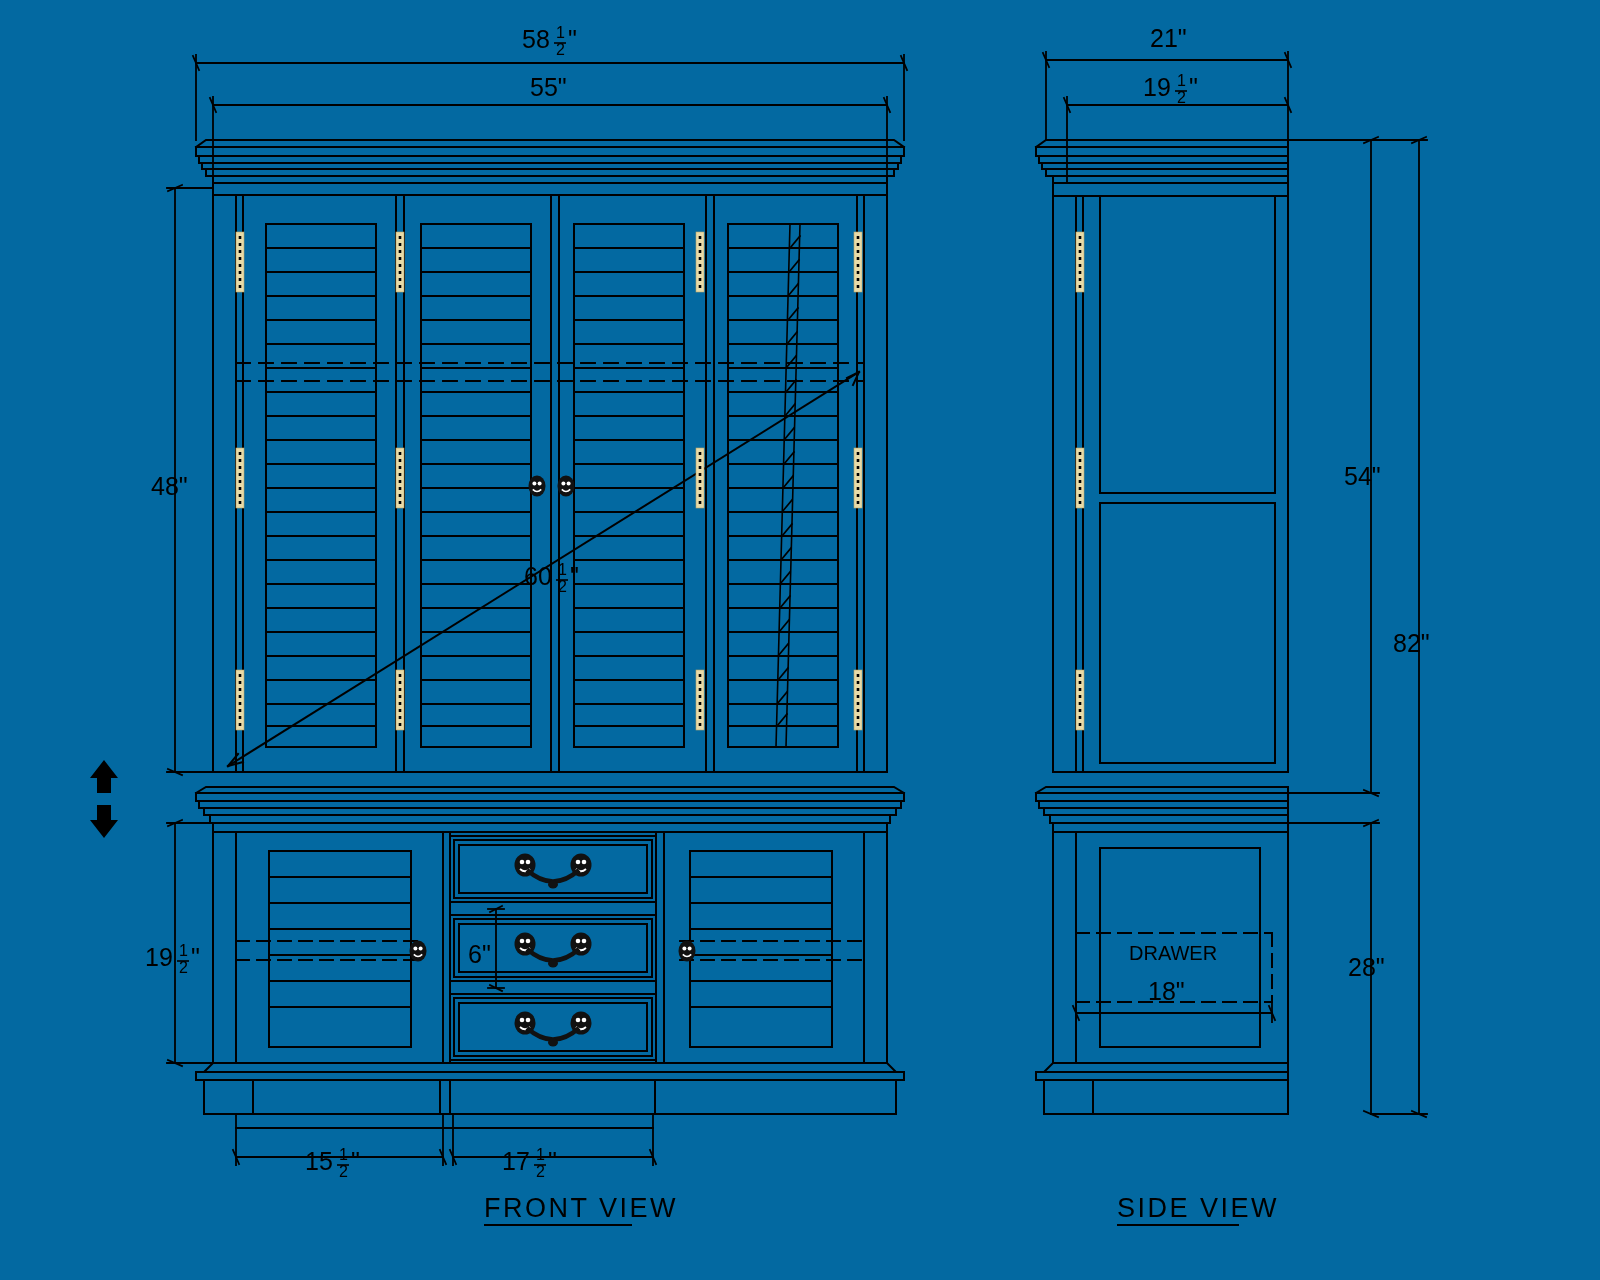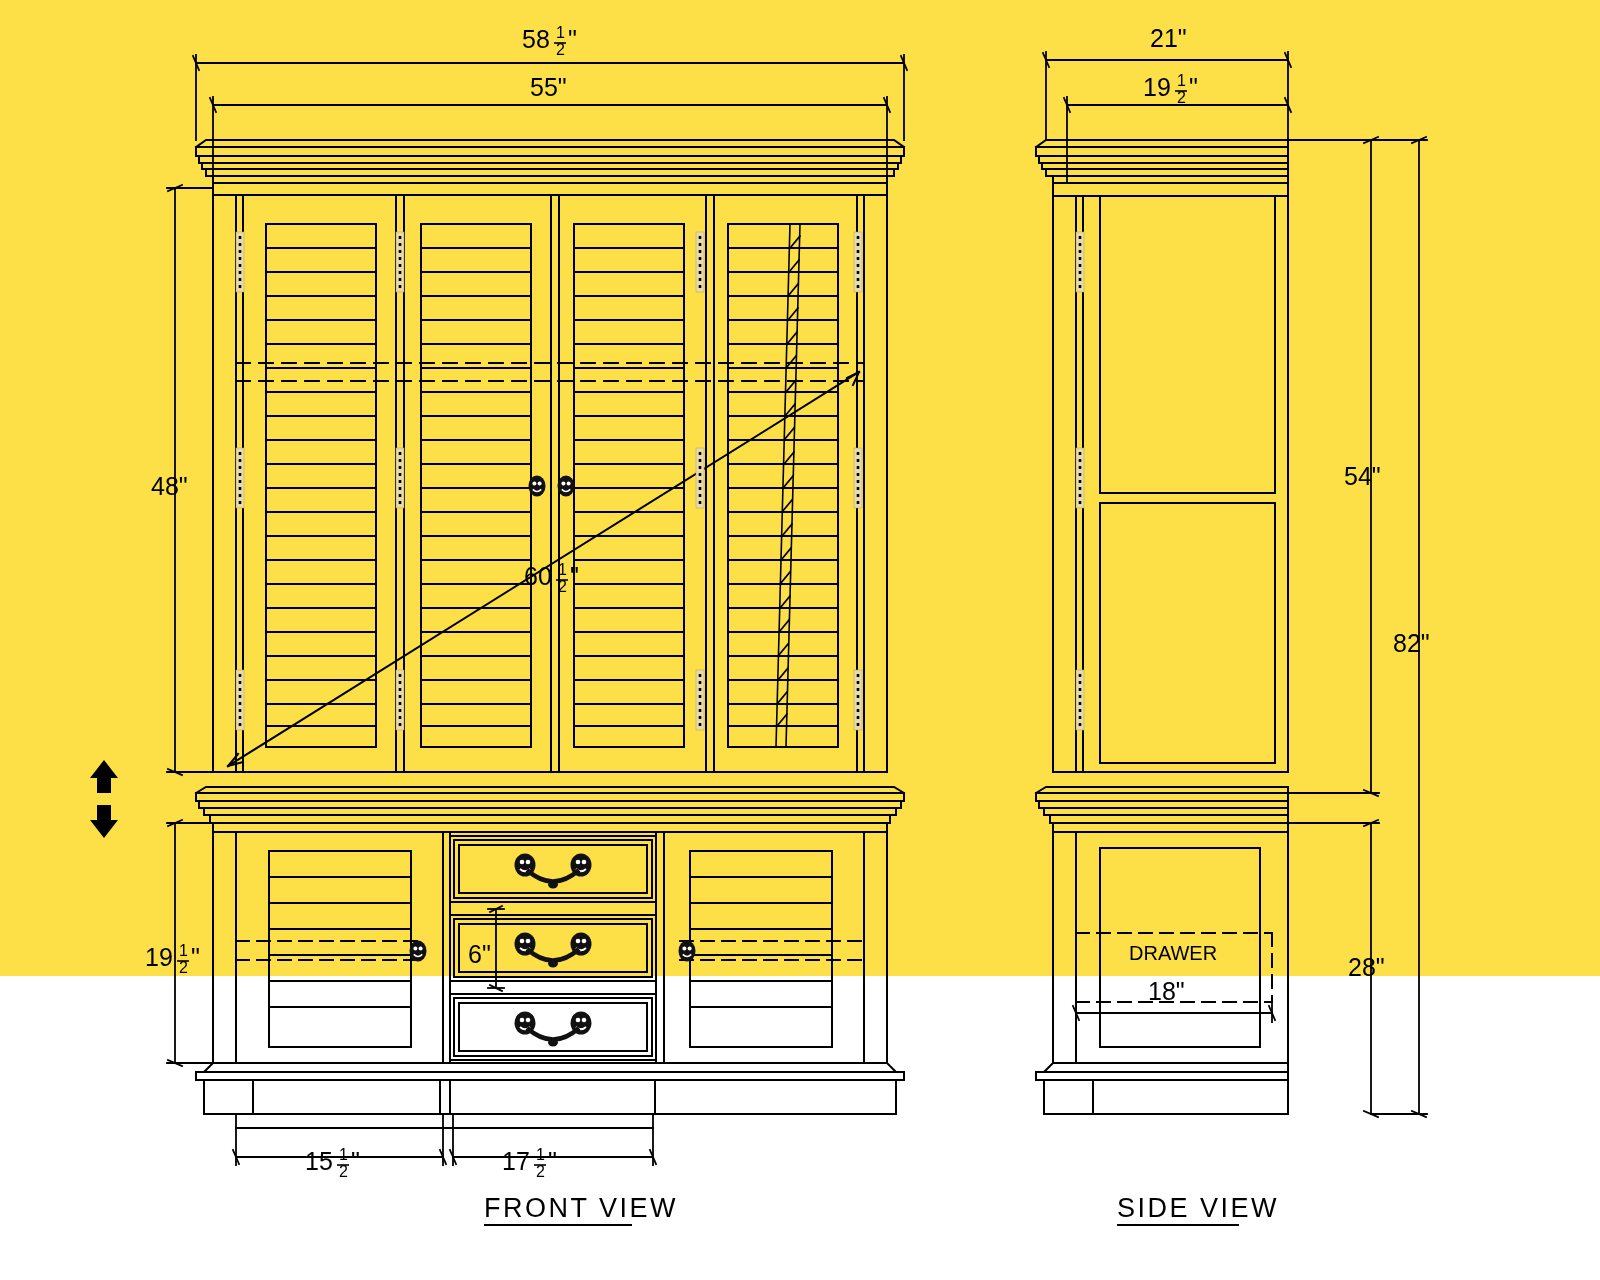--- a/index.html
+++ b/index.html
@@ -1,17 +1,17 @@
 <!DOCTYPE html>
 <html><head>
 <meta charset="utf-8">
 <style>
   html,body{margin:0;padding:0;background:#ffffff;}
   body{width:1600px;height:1280px;font-family:"Liberation Sans",sans-serif;overflow:hidden;}
-  #stage{position:relative;width:1600px;height:976px;background:#fde047;}
+  #stage{position:relative;width:1600px;height:1280px;background:#0369a1;}
   svg{display:block;}
   .dimtxt{font-family:"Liberation Sans",sans-serif;font-size:25px;fill:#000;}
   .smalltxt{font-family:"Liberation Sans",sans-serif;font-size:20px;fill:#000;}
   .viewlbl{font-family:"Liberation Sans",sans-serif;font-size:27px;fill:#000;letter-spacing:2.5px;}
   .fracnum{font-size:16px;}
   .fracden{font-size:16px;}
 </style>
 </head>
 <body>
 

